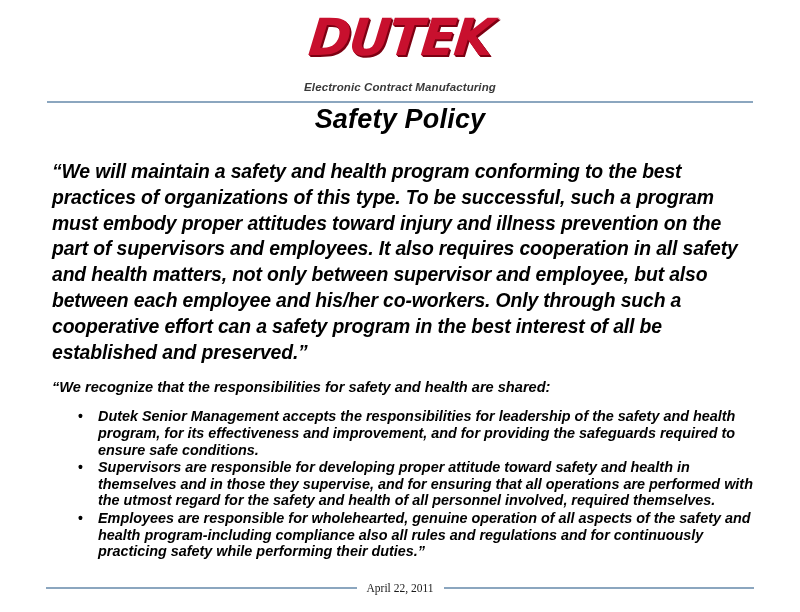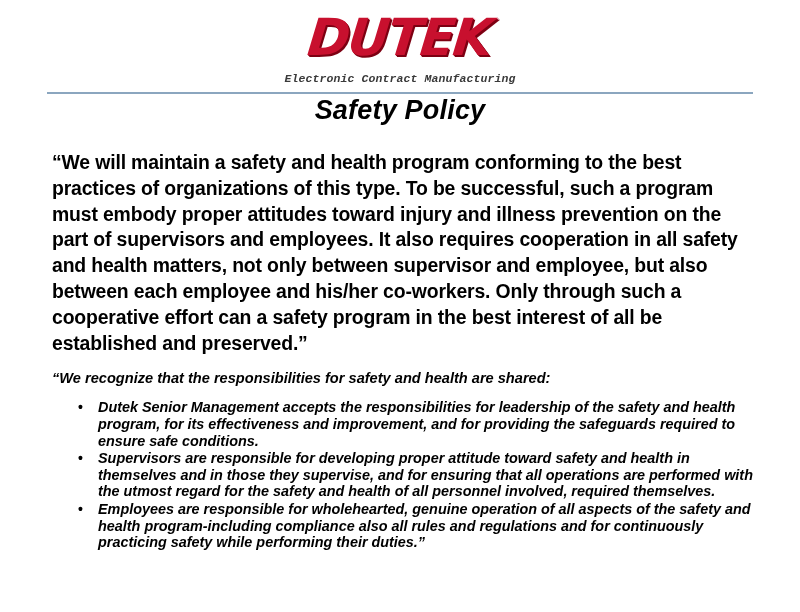--- a/index.html
+++ b/index.html
@@ -40,27 +40,27 @@
     font-size: 51px;
     letter-spacing: -2px;
     color: #c8102e;
     text-shadow: 2px 2px 0 #7d0012, 1px 1px 0 #9b0019;
     transform: skewX(-6deg);
     display: block;
     margin: 0;
     padding: 0 6px;
   }
   .logo-tagline {
-    font-family: Liberation Mono, monospace;
+    font-family: Liberation Sans, sans-serif;
     font-style: italic;
     font-weight: 600;
     font-size: 11.5px;
     color: #3a3a3a;
     letter-spacing: 0.1px;
-    margin-top: 10px;
+    margin-top: 19px;
     display: block;
   }
 
   .header-rule {
     margin: 6px auto 0 auto;
     width: 706px;
     height: 2px;
     background: #8ba6bf;
   }
 
@@ -77,20 +77,21 @@
 
   
   .main-quote {
     margin: 24px 50px 0 52px;
     font-family: "Liberation Sans", sans-serif;
     font-weight: bold;
     font-size: 19.4px;
     line-height: 25.8px;
     letter-spacing: -0.15px;
     text-align: left;
+    font-style: italic;
   }
 
   
   .sub-quote {
     margin: 14px 0 12px 52px;
     font-family: "Liberation Sans", sans-serif;
     font-weight: bold;
     font-style: italic;
     font-size: 14.6px;
     line-height: 17px;
@@ -172,14 +173,19 @@
     <li>
       <span class="bullet-dot">•</span>
       <span>Supervisors are responsible for developing proper attitude toward safety and health in themselves and in those they supervise, and for ensuring that all operations are performed with the utmost regard for the safety and health of all personnel involved, required themselves.</span>
     </li>
     <li>
       <span class="bullet-dot">•</span>
       <span>Employees are responsible for wholehearted, genuine operation of all aspects of the safety and health program-including compliance also all rules and regulations and for continuously practicing safety while performing their duties.”</span>
     </li>
   </ul>
 
+  <div class="footer">
+    <div class="footer-rule"></div>
+    <div class="footer-date">April 22, 2011</div>
+    <div class="footer-rule"></div>
+  </div>
 
 </div>
 
 </body></html>

